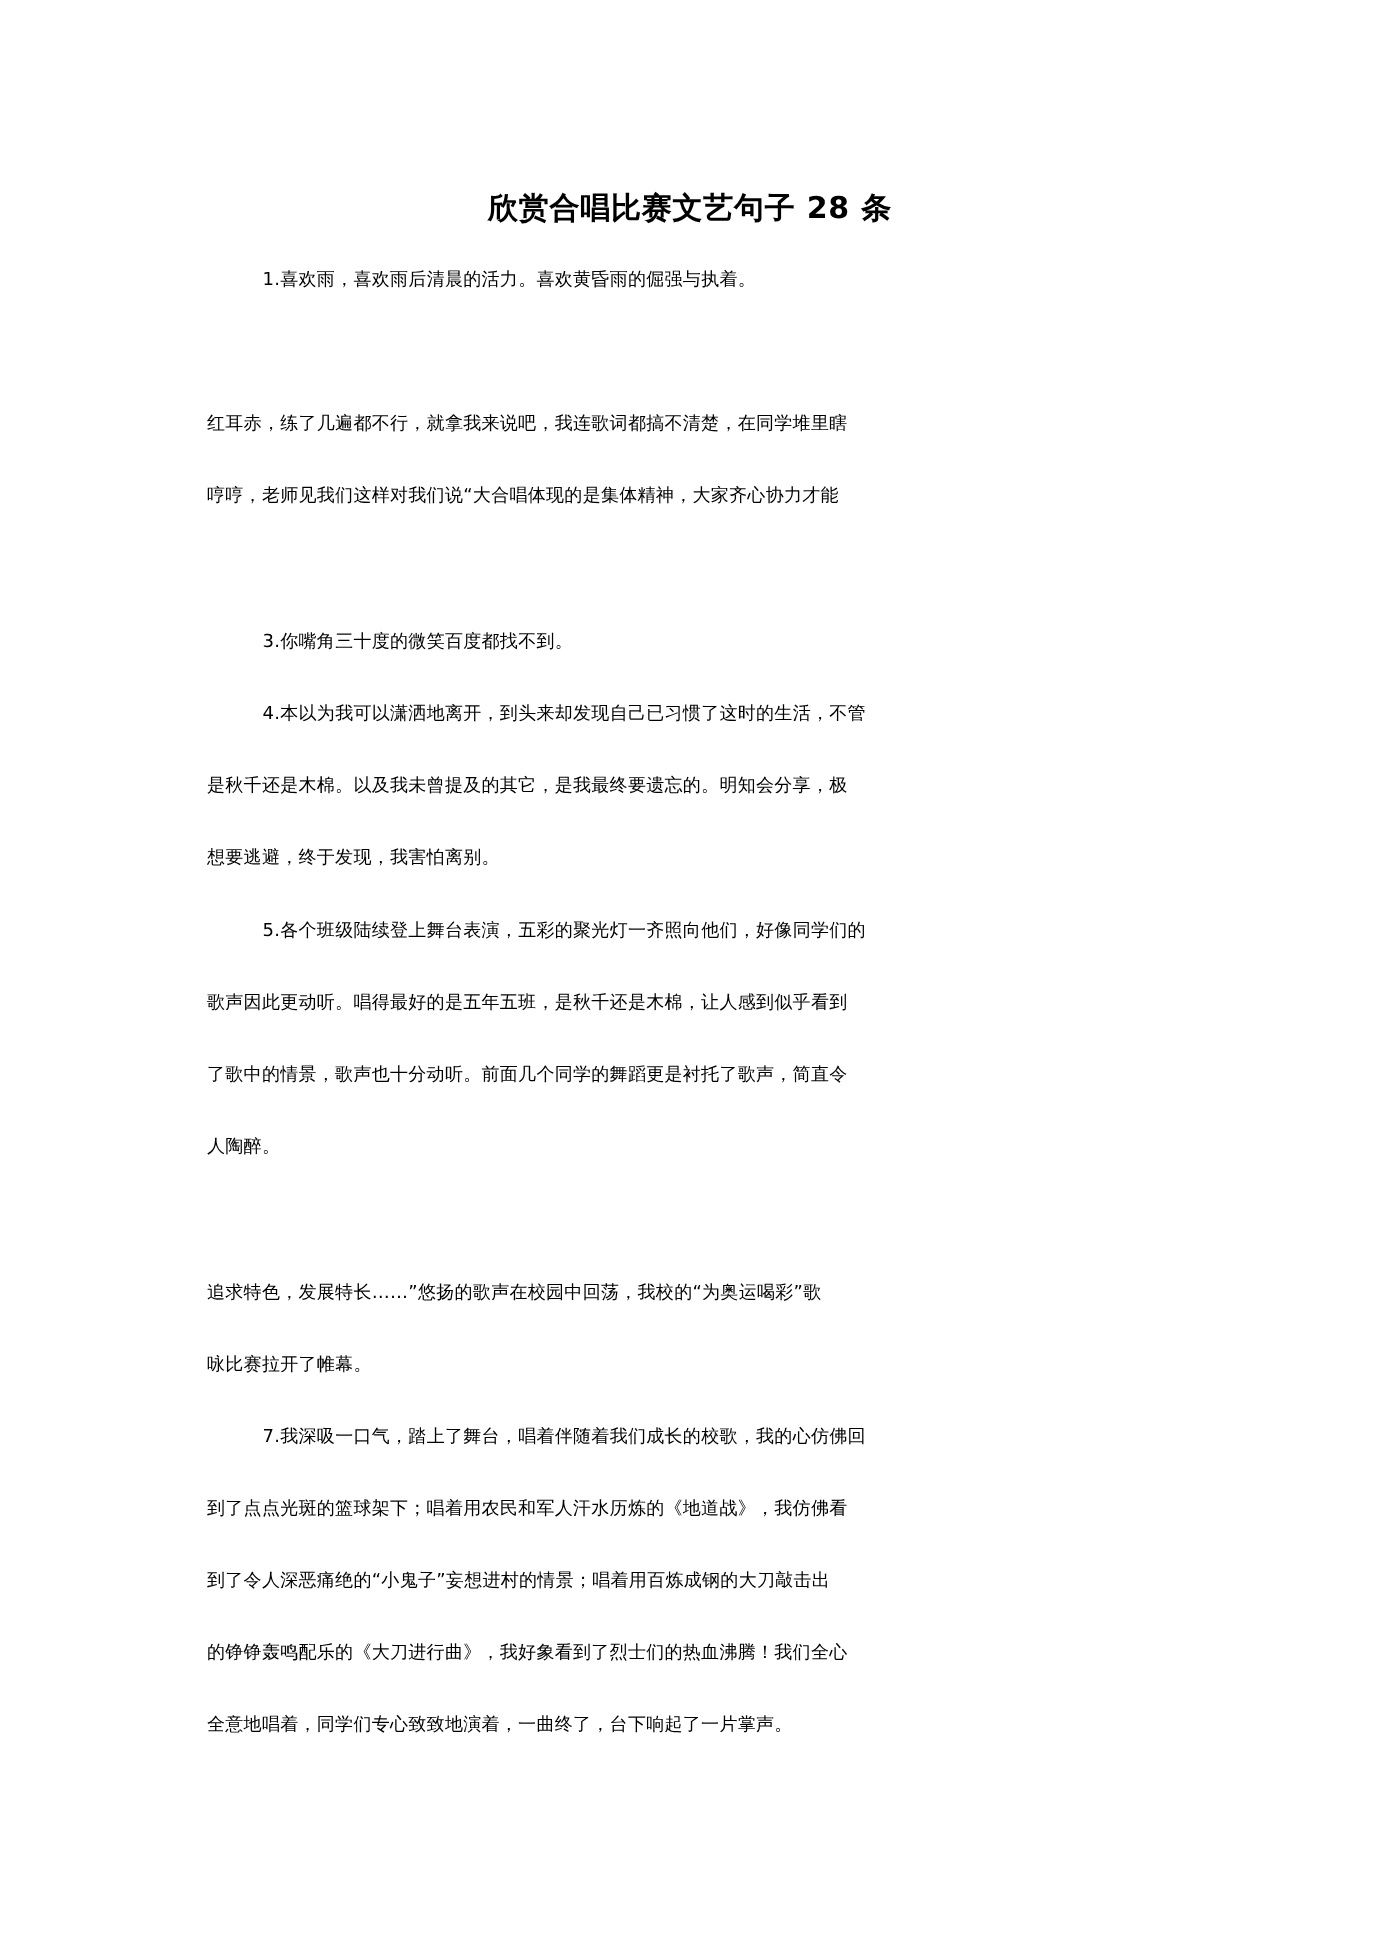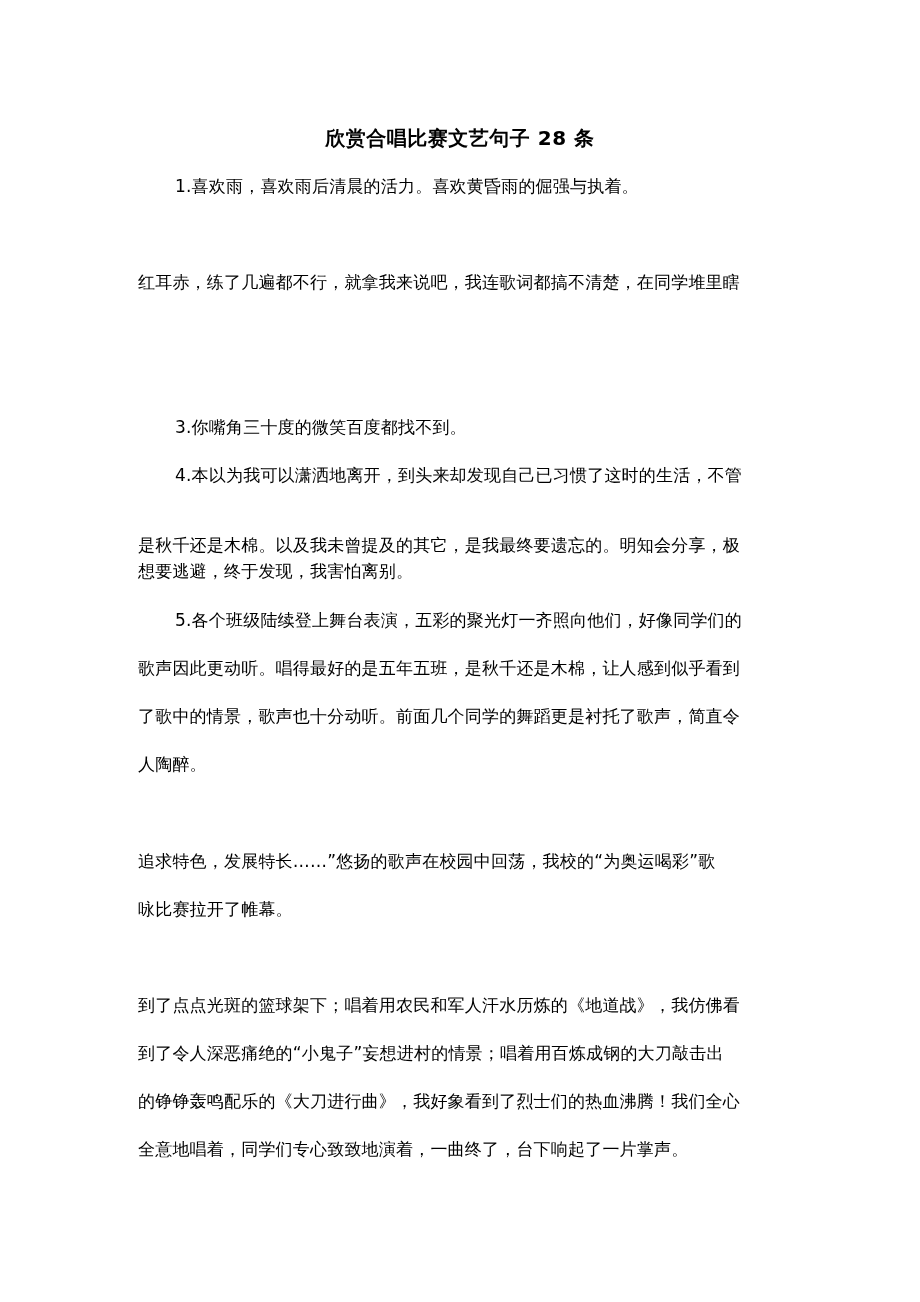--- a/index.html
+++ b/index.html
@@ -1,45 +1,47 @@
 <!DOCTYPE html>
 <html><head>
 <meta charset="utf-8">
 <style>
   html, body { margin: 0; padding: 0; background: #ffffff; }
   body { width: 920px; height: 1302px; position: relative; overflow: hidden;
          font-family: "DejaVu Sans", "Liberation Sans", sans-serif; color: #000; }
   .page { position: absolute; left: 0; top: 0; width: 826px; height: 1302px; background: #fff; }
   .title { position: absolute; left: 0; width: 920px; top: 124px; text-align: center;
            font-size: 20px; font-weight: bold; letter-spacing: 0.5px; line-height: 28px; }
-  .line { position: absolute; left: 138px; font-size: 17px; line-height: 24px; white-space: nowrap;
+  .line { position: absolute; left: 138px; font-size: 12px; line-height: 24px; white-space: nowrap;
           letter-spacing: 0.2px; }
   .line.indent { left: 175px; }
 </style>
 </head>
 <body>
 
 <div class="page">
   <div class="title">欣赏合唱比赛文艺句子 28 条</div>
 
   <div class="line indent" style="top:174px">1.喜欢雨，喜欢雨后清晨的活力。喜欢黄昏雨的倔强与执着。</div>
 
   <div class="line" style="top:270px">红耳赤，练了几遍都不行，就拿我来说吧，我连歌词都搞不清楚，在同学堆里瞎</div>
+  <div class="line" style="top:318px">哼哼，老师见我们这样对我们说“大合唱体现的是集体精神，大家齐心协力才能</div>
 
   <div class="line indent" style="top:415px">3.你嘴角三十度的微笑百度都找不到。</div>
 
   <div class="line indent" style="top:463px">4.本以为我可以潇洒地离开，到头来却发现自己已习惯了这时的生活，不管</div>
-  <div class="line" style="top:533px">是秋千还是木棉。以及我未曾提及的其它，是我最终要遗忘的。明知会分享，极</div>
+  <div class="line" style="top:511px">是秋千还是木棉。以及我未曾提及的其它，是我最终要遗忘的。明知会分享，极</div>
   <div class="line" style="top:559px">想要逃避，终于发现，我害怕离别。</div>
 
   <div class="line indent" style="top:608px">5.各个班级陆续登上舞台表演，五彩的聚光灯一齐照向他们，好像同学们的</div>
   <div class="line" style="top:656px">歌声因此更动听。唱得最好的是五年五班，是秋千还是木棉，让人感到似乎看到</div>
   <div class="line" style="top:704px">了歌中的情景，歌声也十分动听。前面几个同学的舞蹈更是衬托了歌声，简直令</div>
   <div class="line" style="top:752px">人陶醉。</div>
 
   <div class="line" style="top:849px">追求特色，发展特长……”悠扬的歌声在校园中回荡，我校的“为奥运喝彩”歌</div>
   <div class="line" style="top:897px">咏比赛拉开了帷幕。</div>
 
+  <div class="line indent" style="top:945px">7.我深吸一口气，踏上了舞台，唱着伴随着我们成长的校歌，我的心仿佛回</div>
   <div class="line" style="top:993px">到了点点光斑的篮球架下；唱着用农民和军人汗水历炼的《地道战》，我仿佛看</div>
   <div class="line" style="top:1041px">到了令人深恶痛绝的“小鬼子”妄想进村的情景；唱着用百炼成钢的大刀敲击出</div>
   <div class="line" style="top:1089px">的铮铮轰鸣配乐的《大刀进行曲》，我好象看到了烈士们的热血沸腾！我们全心</div>
   <div class="line" style="top:1137px">全意地唱着，同学们专心致致地演着，一曲终了，台下响起了一片掌声。</div>
 </div>
 
 </body></html>

